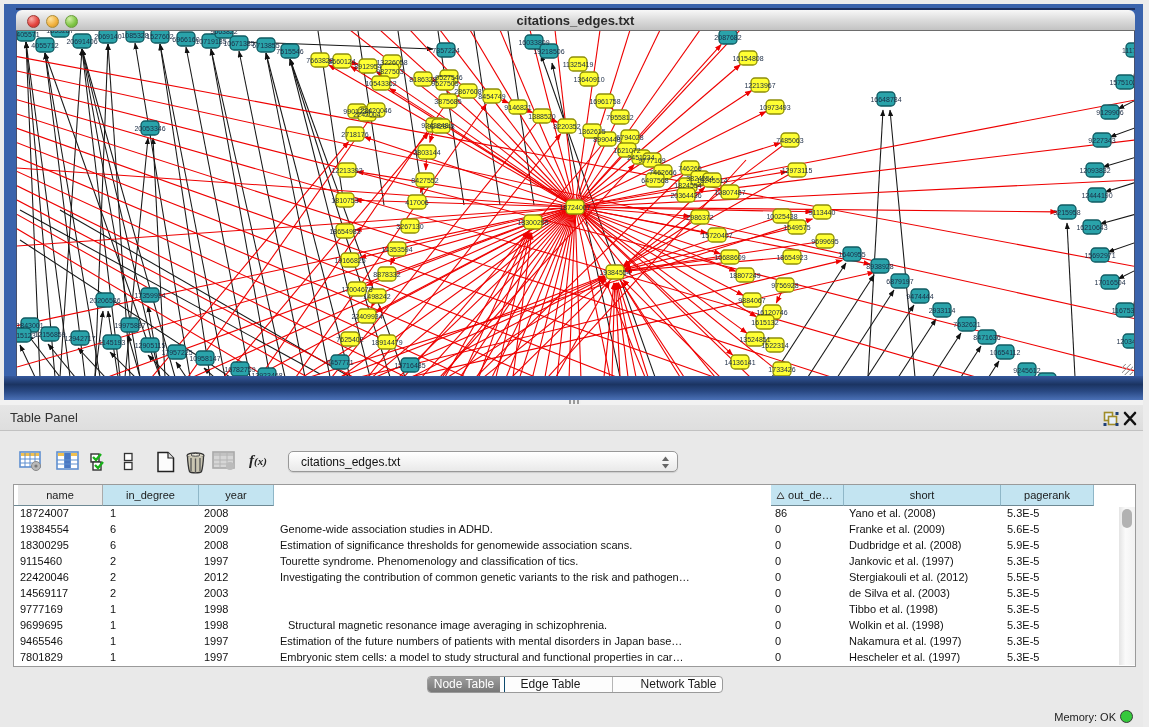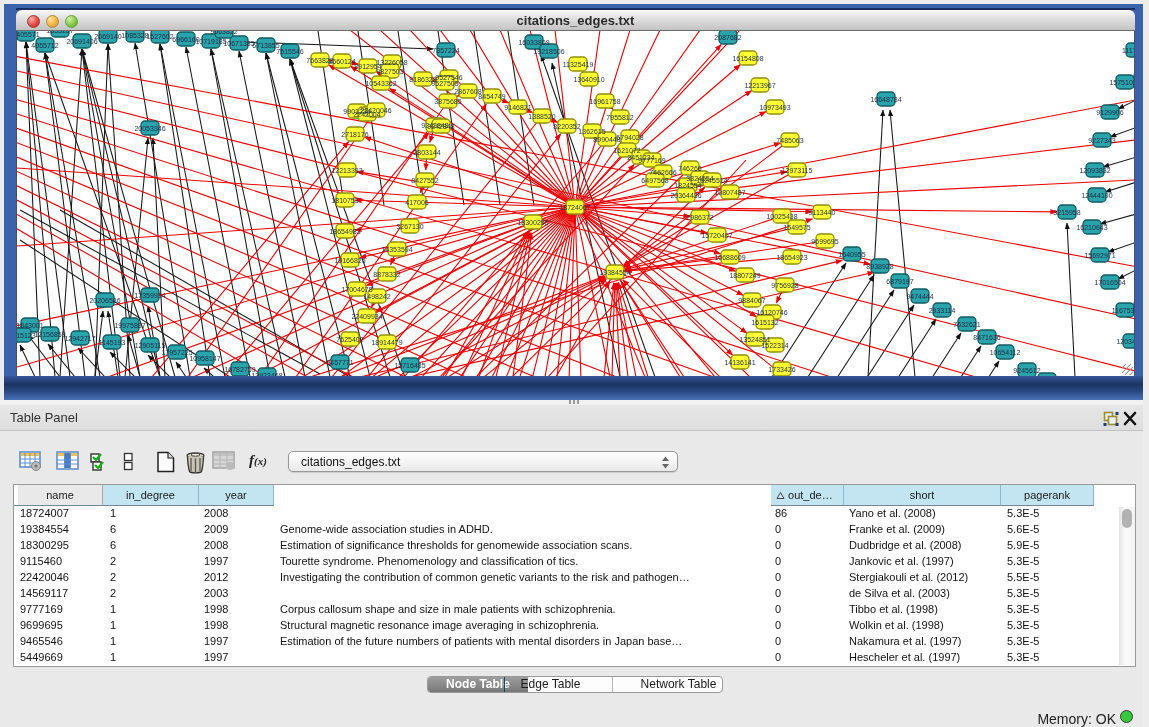--- a/index.html
+++ b/index.html
@@ -30,24 +30,24 @@
 .hc{position:absolute;top:0;height:21px;background:#c3e4f1;border-right:1px solid #8fb7c8;
 box-sizing:border-box;font-size:11px;color:#1a1a1a;text-align:center;line-height:21px;
 border-bottom:1px solid #6e8994;}
 .row{position:absolute;left:0;width:1105px;height:16px;font-size:11px;color:#111;line-height:15px;}
 .row span{position:absolute;top:0;white-space:nowrap;}
 #vsb{left:1119px;top:507px;width:16px;height:158px;background:linear-gradient(90deg,#e4e4e4,#fafafa 40%,#f2f2f2);}
 #vsbthumb{left:1122px;top:509px;width:10px;height:19px;border-radius:5px;background:#b2b2b2;}
 #tabs{left:427px;top:676px;width:296px;height:17px;border:1px solid #9a9a9a;border-radius:4px;
 background:#fdfdfd;box-sizing:border-box;}
 .seg{position:absolute;top:0;height:15px;font-size:12px;text-align:center;line-height:15px;color:#1a1a1a;}
-#seg1{left:0;width:100px;background:linear-gradient(#9d9d9d,#787878);color:#fff;border-radius:3px 0 0 3px;font-weight:bold;}
+#seg1{left:0;width:72px;background:linear-gradient(#9d9d9d,#787878);color:#fff;border-radius:3px 0 0 3px;}
 #seg2{left:76px;width:92px;border-left:1px solid #0c4a6e;box-sizing:border-box;}
 #seg3{left:184px;width:132px;border-left:1px solid #b5b5b5;box-sizing:border-box;}
-#mem{position:absolute;right:33px;top:711px;font-size:14px;color:#222;}
+#mem{position:absolute;right:33px;top:711px;font-size:11px;color:#222;}
 #memdot{position:absolute;right:16px;top:710px;width:11px;height:11px;border-radius:50%;
 background:#35c93c;border:1px solid #3a3a3a;}
 svg text{font-family:"Liberation Sans",sans-serif;}
 </style></head>
 <body>
 <div id="app">
 <div class="abs" id="netbg"></div>
 <div class="abs" id="netbot"></div>
 <div class="abs" id="topshadow"></div>
 <div class="abs" id="tbar"></div>
@@ -690,47 +690,47 @@
         <span style="left:96px">2</span>
         <span style="left:190px">2003</span>
         <span style="left:761px">0</span>
         <span style="left:835px">de Silva et al. (2003)</span>
         <span style="left:993px">5.3E-5</span>
       </div>
 <div class="row" style="top:117px">
         <span style="left:6px">9777169</span>
         <span style="left:96px">1</span>
         <span style="left:190px">1998</span>
-        <span style="left:266px">Corpus callosum shape and size in male patients with schizophrenia.</span>
         <span style="left:761px">0</span>
         <span style="left:835px">Tibbo et al. (1998)</span>
         <span style="left:993px">5.3E-5</span>
       </div>
 <div class="row" style="top:133px">
         <span style="left:6px">9699695</span>
         <span style="left:96px">1</span>
         <span style="left:190px">1998</span>
-        <span style="left:266px">Structural magnetic resonance image averaging in schizophrenia.</span>
+        <span style="left:274px">Structural magnetic resonance image averaging in schizophrenia.</span>
         <span style="left:761px">0</span>
         <span style="left:835px">Wolkin et al. (1998)</span>
         <span style="left:993px">5.3E-5</span>
       </div>
 <div class="row" style="top:149px">
         <span style="left:6px">9465546</span>
         <span style="left:96px">1</span>
         <span style="left:190px">1997</span>
         <span style="left:266px">Estimation of the future numbers of patients with mental disorders in Japan base…</span>
         <span style="left:761px">0</span>
         <span style="left:835px">Nakamura et al. (1997)</span>
         <span style="left:993px">5.3E-5</span>
       </div>
 <div class="row" style="top:165px">
-        <span style="left:6px">5449669</span>
+        <span style="left:6px">7801829</span>
         <span style="left:96px">1</span>
         <span style="left:190px">1997</span>
+        <span style="left:266px">Embryonic stem cells: a model to study structural and functional properties in car…</span>
         <span style="left:761px">0</span>
         <span style="left:835px">Hescheler et al. (1997)</span>
         <span style="left:993px">5.3E-5</span>
       </div>
 </div>
 <div class="abs" id="vsb"></div>
 <div class="abs" id="vsbthumb"></div>
 <div class="abs" id="tabs">
 <div class="seg" id="seg1">Node Table</div>
 <div class="seg" id="seg2">Edge Table</div>

